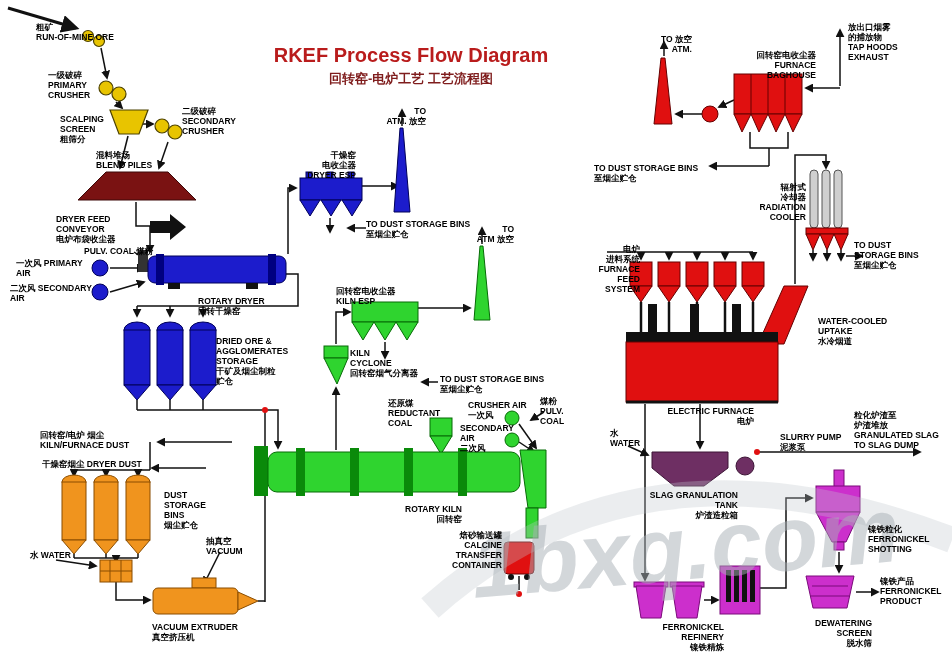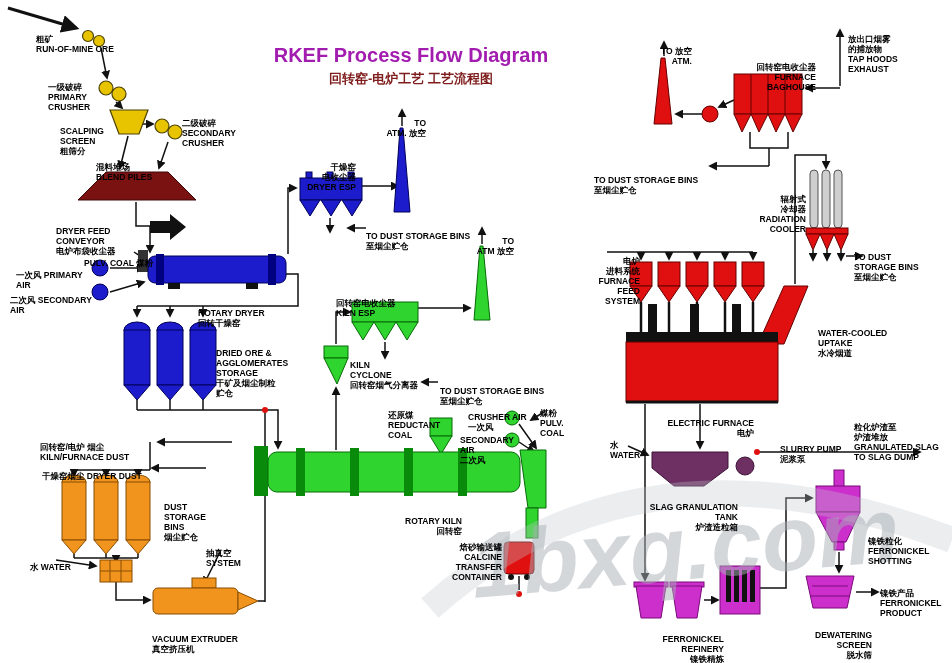--- a/index.html
+++ b/index.html
@@ -1,23 +1,23 @@
 <!DOCTYPE html>
 <html><head>
 <meta charset="utf-8">
 <style>
   html,body{margin:0;padding:0;background:#fff;}
   .stage{position:relative;width:952px;height:663px;background:#fff;overflow:hidden;
          font-family:"Liberation Sans",sans-serif;}
   .art{position:absolute;left:0;top:0;}
   .lbl{position:absolute;font-weight:bold;font-size:8.5px;line-height:1.18;color:#000;
-       white-space:pre-line;margin-top:12px;}
+       white-space:pre-line;}
   .ctr{text-align:right;}
   .title{position:absolute;left:226px;top:44px;width:370px;text-align:center;
-         font-size:20px;font-weight:bold;color:#a21caf;}
+         font-size:20px;font-weight:bold;color:#b91c1c;}
   .subtitle{position:absolute;left:226px;top:70px;width:370px;text-align:center;
             font-size:13px;font-weight:bold;color:#7f1d1d;}
 </style>
 </head>
 <body>
 
 <div class="stage">
 
 <svg class="art" width="952" height="663" viewBox="0 0 952 663">
   <defs>
@@ -366,21 +366,21 @@
 TRANSFER
 CONTAINER</div>
 <div class="lbl" style="left:40px;top:430px">回转窑/电炉 烟尘
 KILN/FURNACE DUST</div>
 <div class="lbl" style="left:42px;top:459px">干燥窑烟尘 DRYER DUST</div>
 <div class="lbl" style="left:164px;top:490px">DUST
 STORAGE
 BINS
 烟尘贮仓</div>
 <div class="lbl" style="left:206px;top:536px">抽真空
-SYSTEM</div>
+VACUUM</div>
 <div class="lbl" style="left:30px;top:550px">水 WATER</div>
 <div class="lbl" style="left:152px;top:622px">VACUUM EXTRUDER
 真空挤压机</div>
 <div class="lbl ctr" style="left:640px;top:34px;width:52px">TO 放空
 ATM.</div>
 <div class="lbl ctr" style="left:724px;top:50px;width:92px">回转窑电收尘器
 FURNACE BAGHOUSE</div>
 <div class="lbl" style="left:848px;top:22px">放出口烟雾
 的捕放物
 TAP HOODS

